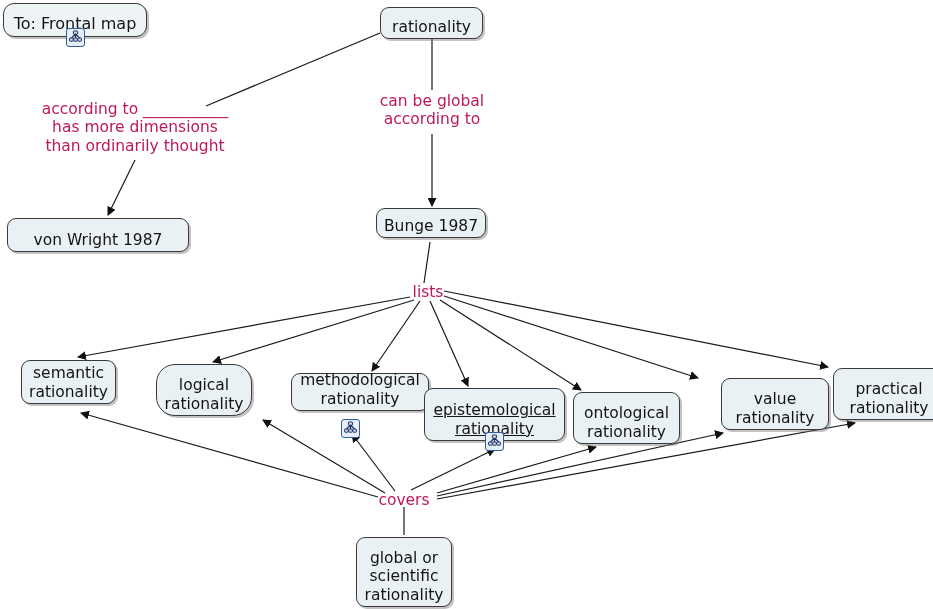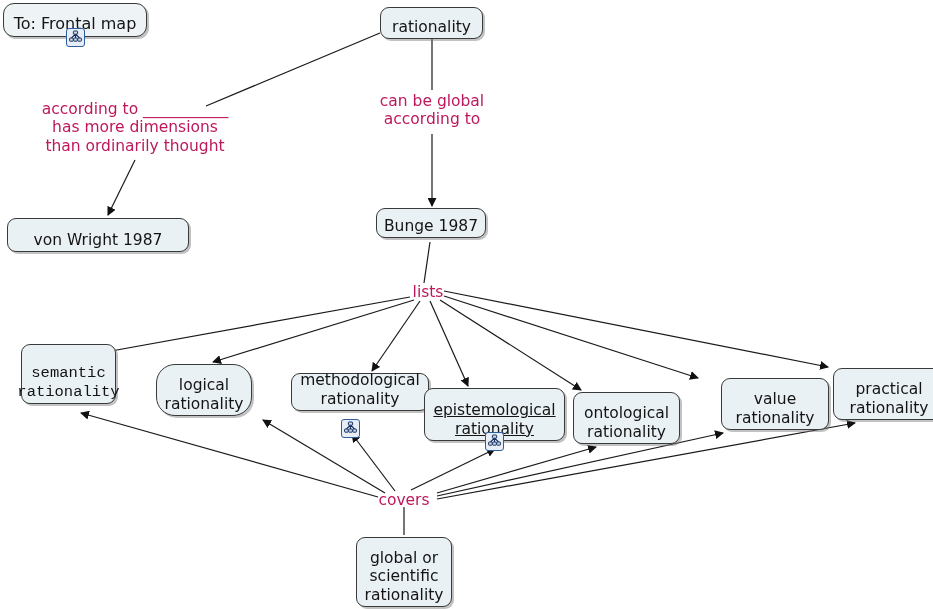--- a/index.html
+++ b/index.html
@@ -109,21 +109,21 @@
           <path d="M7.5 4 L3.5 8 M7.5 4 L7.5 8 M7.5 4 L11.5 8" stroke="#16305e" stroke-width="1.1" fill="none"></path>
           <rect x="5.4" y="1" width="4.2" height="3.2" rx="0.6" fill="#cfd9ea" stroke="#16305e" stroke-width="1"></rect>
           <rect x="1.6" y="8" width="3.6" height="3.2" rx="0.6" fill="#cfd9ea" stroke="#16305e" stroke-width="1"></rect>
           <rect x="5.7" y="8" width="3.6" height="3.2" rx="0.6" fill="#cfd9ea" stroke="#16305e" stroke-width="1"></rect>
           <rect x="9.8" y="8" width="3.6" height="3.2" rx="0.6" fill="#cfd9ea" stroke="#16305e" stroke-width="1"></rect>
         </svg>
       </div>
       <div class="node" style="left: 380px; top: 7px; width: 103px; height: 32px;"><span>rationality</span></div>
       <div class="node" style="left: 7px; top: 218px; width: 182px; height: 34px;"><span>von Wright 1987</span></div>
       <div class="node" style="left: 376px; top: 208px; width: 110px; height: 30px;"><span>Bunge 1987</span></div>
-      <div class="node" style="left: 21px; top: 344px; width: 95px; height: 60px; font-family: Liberation Mono, monospace;"><span>semantic
+      <div class="node" style="left: 21px; top: 360px; width: 95px; height: 44px;"><span>semantic
 rationality</span></div>
       <div class="node" style="left: 156px; top: 364px; width: 96px; height: 52px; border-radius: 19px;"><span>logical
 rationality</span></div>
       <div class="node" style="left: 291px; top: 373px; width: 138px; height: 38px;"><span>methodological
 rationality</span></div>
       <div class="map-badge" style="left: 340.5px; top: 419px;">
         <svg width="15" height="15" viewBox="0 0 15 15">
           <path d="M7.5 4 L3.5 8 M7.5 4 L7.5 8 M7.5 4 L11.5 8" stroke="#16305e" stroke-width="1.1" fill="none"></path>
           <rect x="5.4" y="1" width="4.2" height="3.2" rx="0.6" fill="#cfd9ea" stroke="#16305e" stroke-width="1"></rect>
           <rect x="1.6" y="8" width="3.6" height="3.2" rx="0.6" fill="#cfd9ea" stroke="#16305e" stroke-width="1"></rect>

